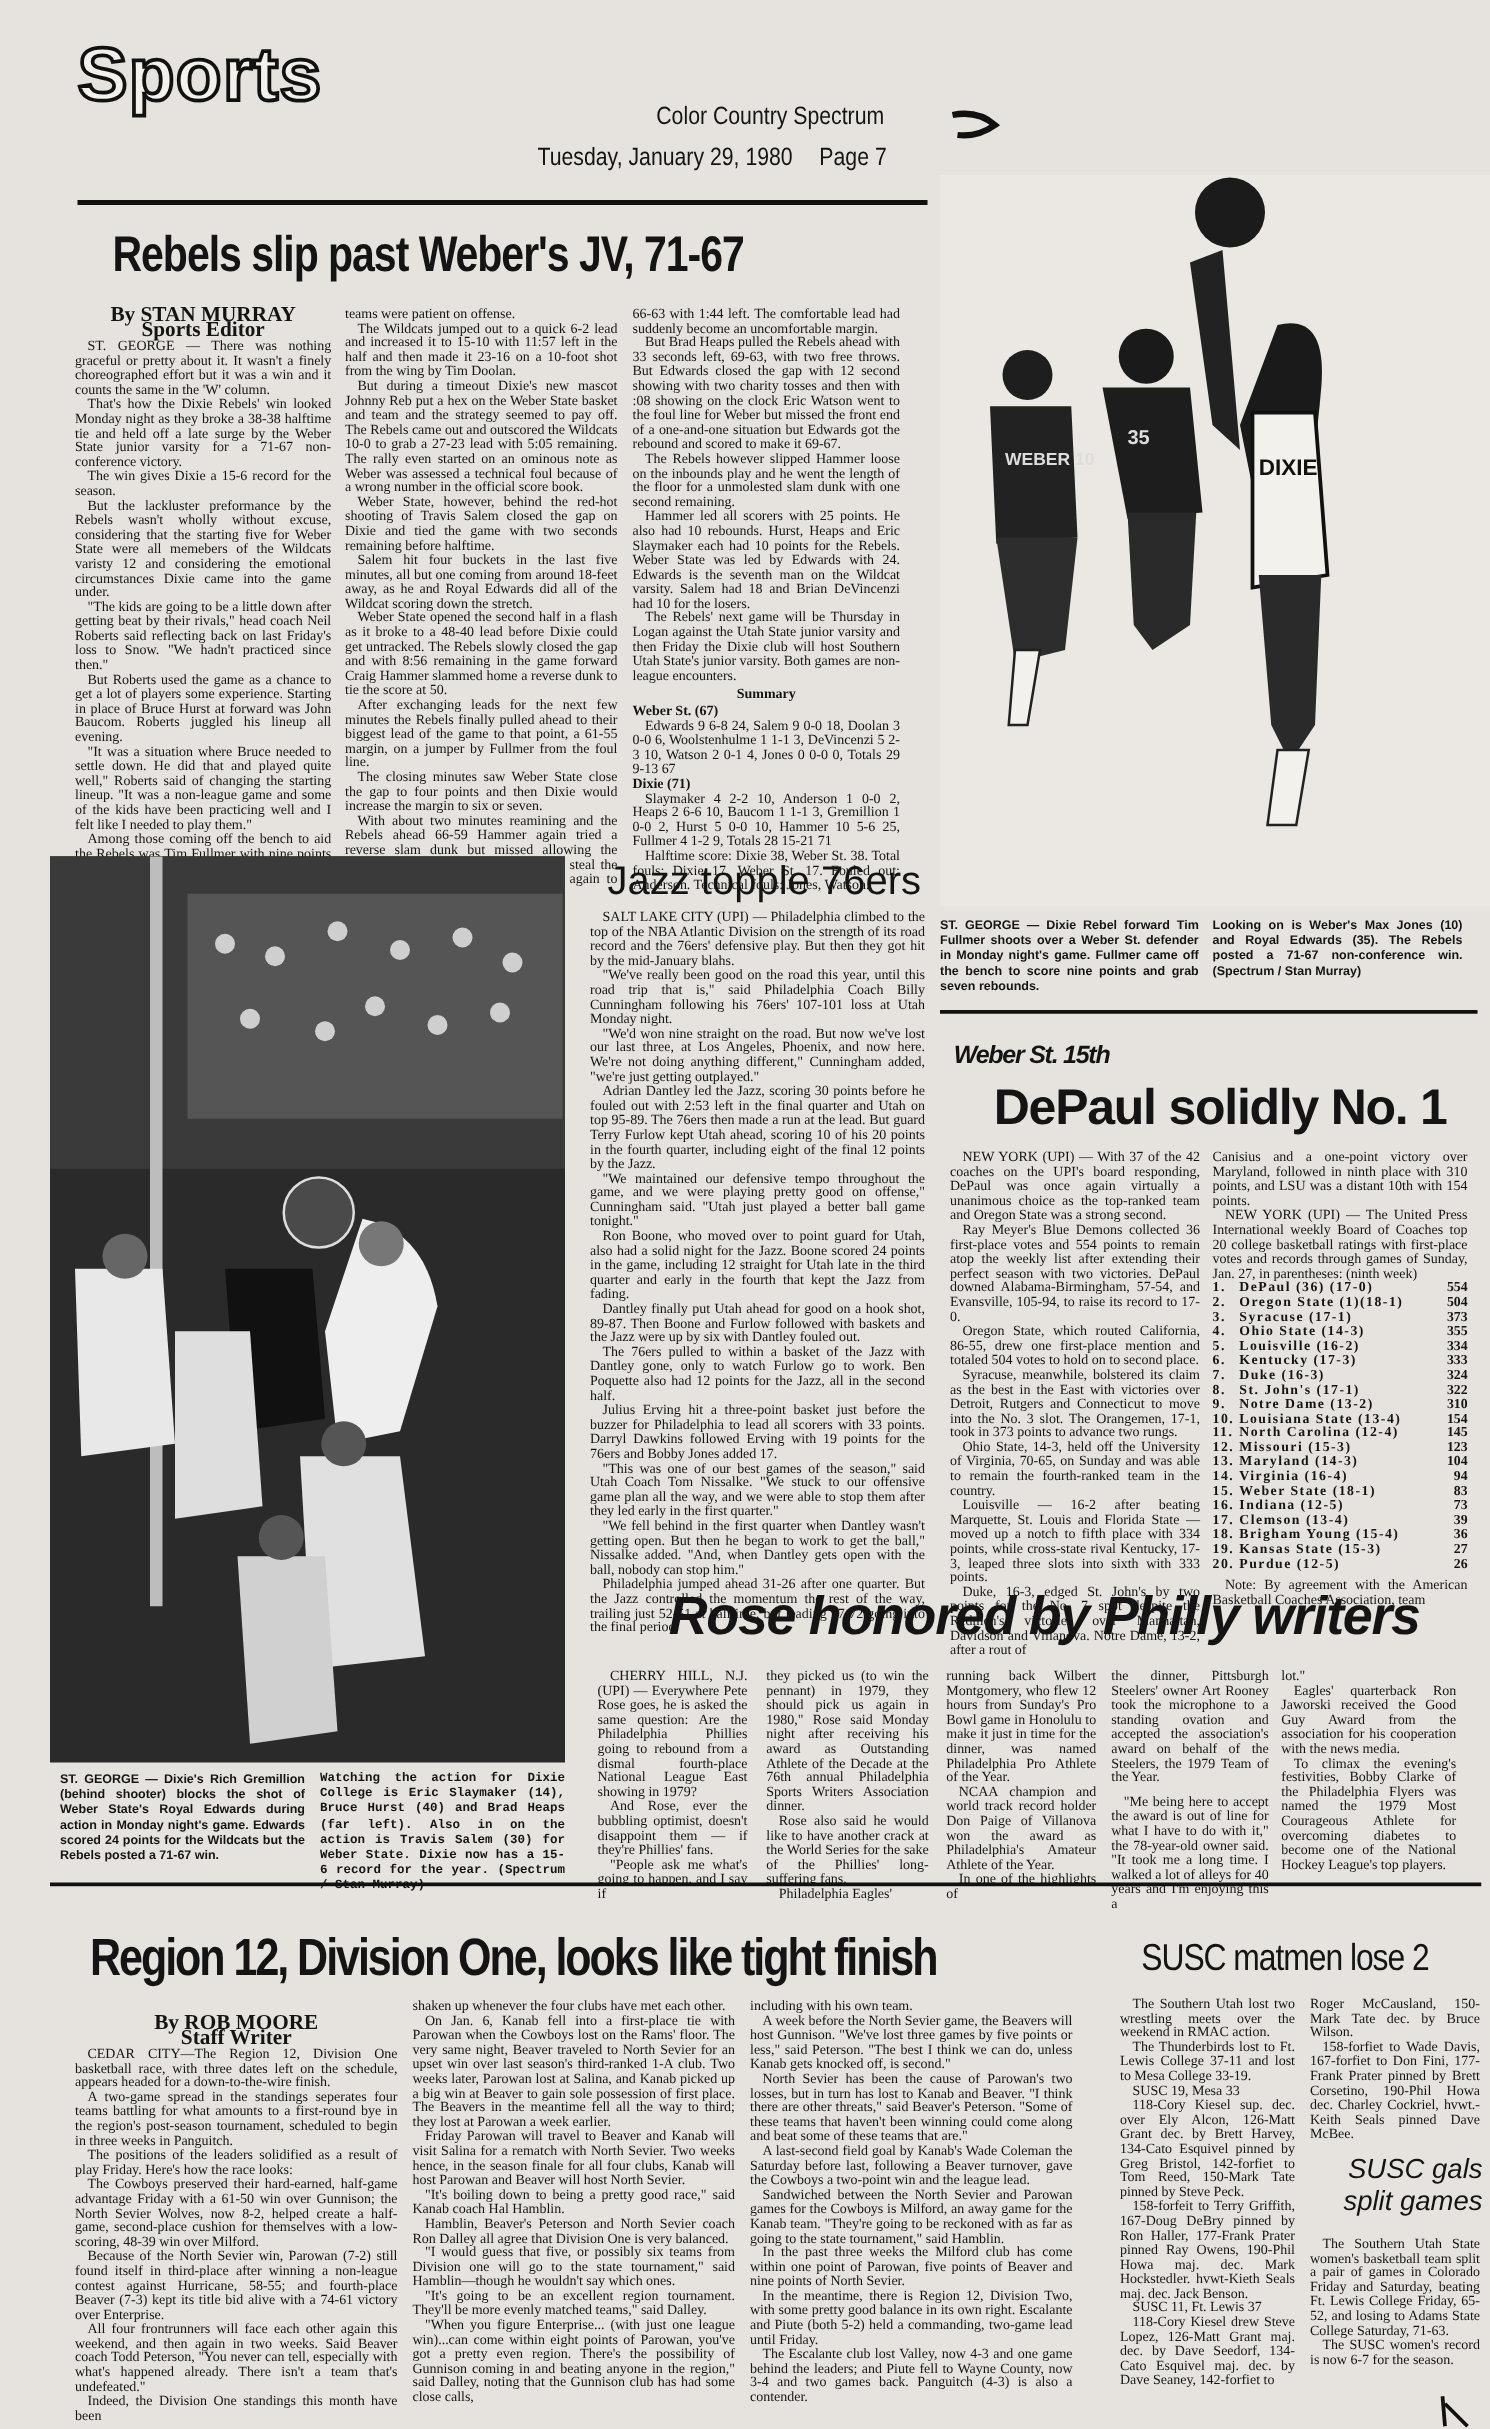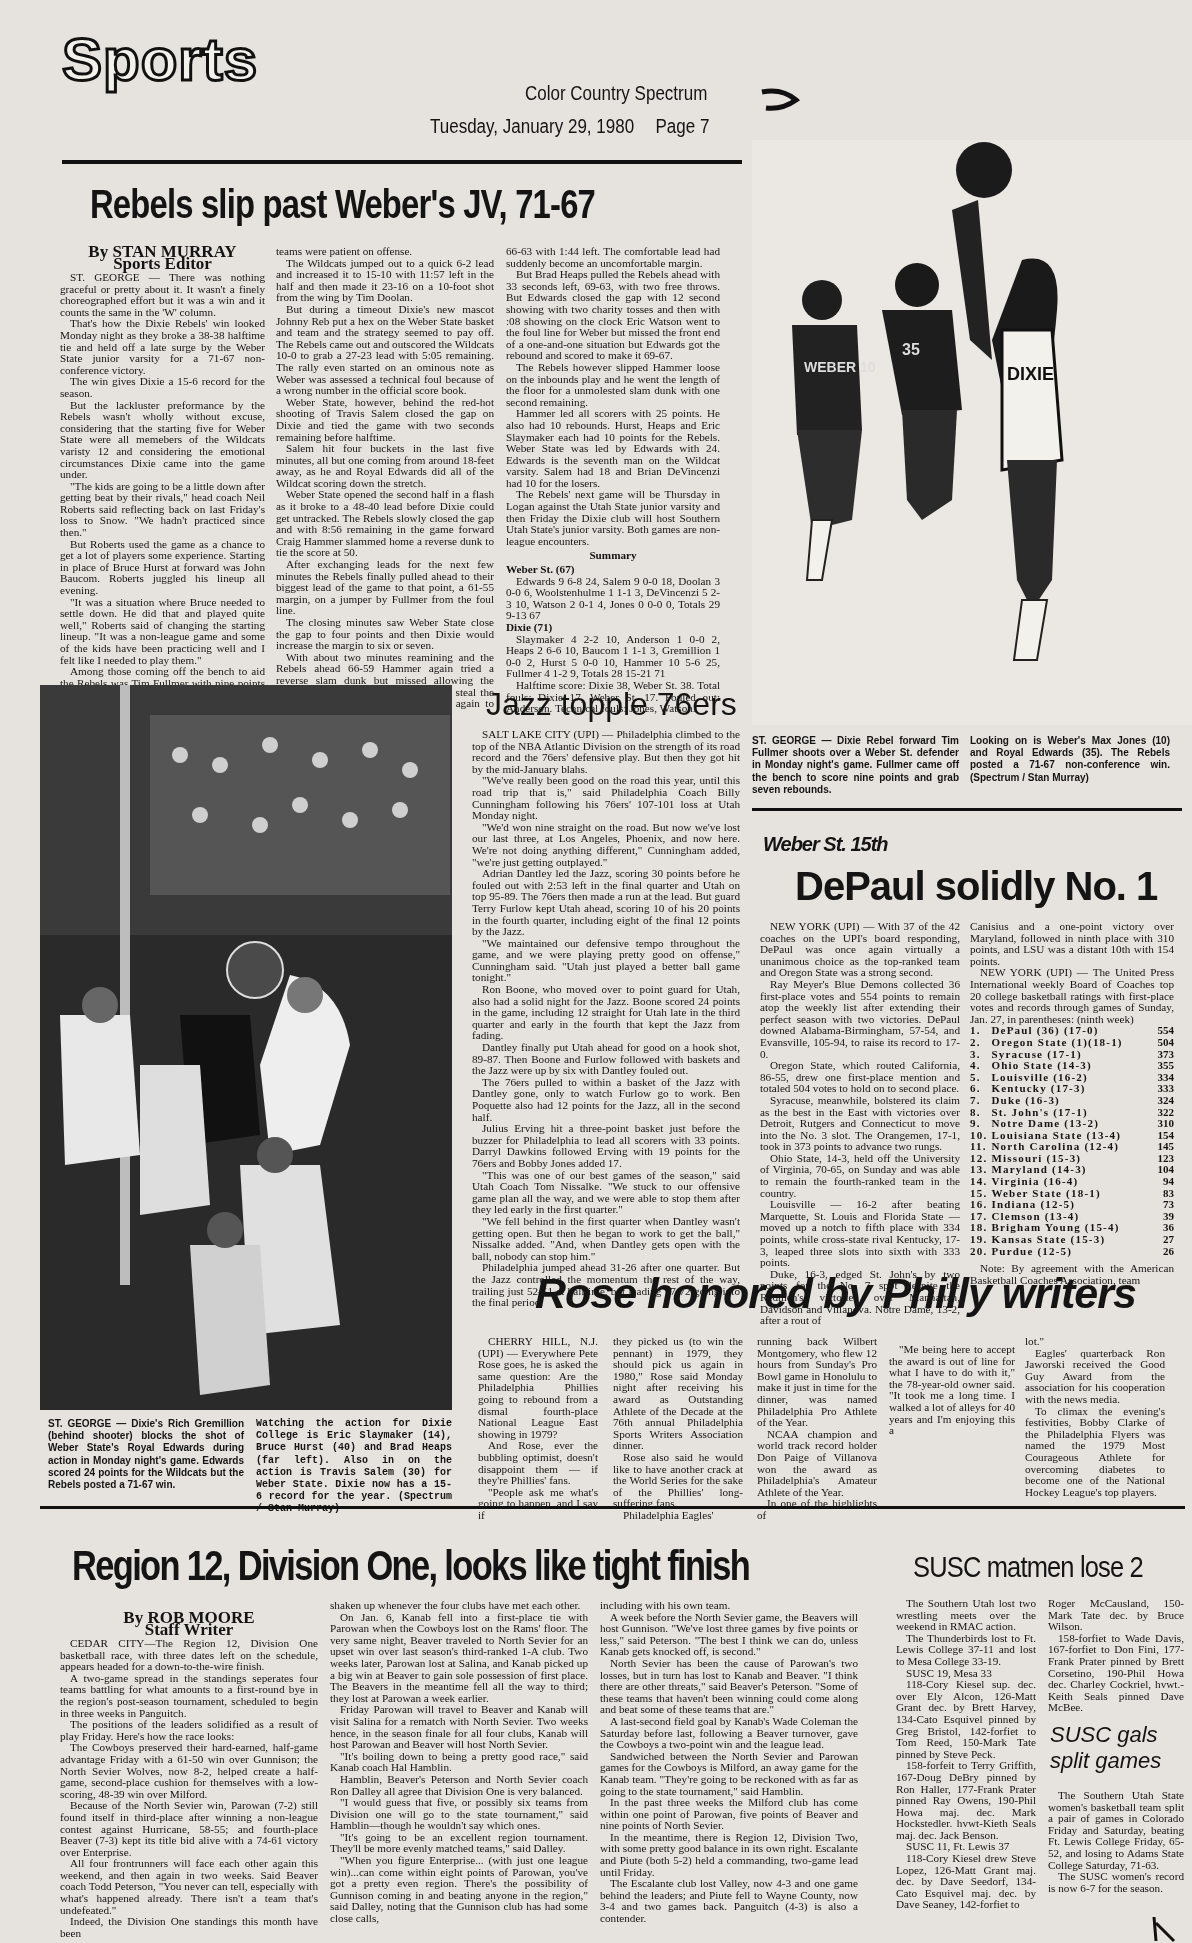--- a/index.html
+++ b/index.html
@@ -295,20 +295,21 @@
   <p style="text-indent:0">they picked us (to win the pennant) in 1979, they should pick us again in 1980," Rose said Monday night after receiving his award as Outstanding Athlete of the Decade at the 76th annual Philadelphia Sports Writers Association dinner.</p>
   <p>Rose also said he would like to have another crack at the World Series for the sake of the Phillies' long-suffering fans.</p>
   <p>Philadelphia Eagles'</p>
 </div>
 <div class="col" style="left:757px;top:1336px;width:120px;">
   <p style="text-indent:0">running back Wilbert Montgomery, who flew 12 hours from Sunday's Pro Bowl game in Honolulu to make it just in time for the dinner, was named Philadelphia Pro Athlete of the Year.</p>
   <p>NCAA champion and world track record holder Don Paige of Villanova won the award as Philadelphia's Amateur Athlete of the Year.</p>
   <p>In one of the highlights of</p>
 </div>
 <div class="col" style="left:889px;top:1336px;width:126px;">
+  <p style="text-indent:0">the dinner, Pittsburgh Steelers' owner Art Rooney took the microphone to a standing ovation and accepted the association's award on behalf of the Steelers, the 1979 Team of the Year.</p>
   <p style="margin-top:8px">"Me being here to accept the award is out of line for what I have to do with it," the 78-year-old owner said. "It took me a long time. I walked a lot of alleys for 40 years and I'm enjoying this a</p>
 </div>
 <div class="col" style="left:1025px;top:1336px;width:140px;">
   <p style="text-indent:0">lot."</p>
   <p>Eagles' quarterback Ron Jaworski received the Good Guy Award from the association for his cooperation with the news media.</p>
   <p>To climax the evening's festivities, Bobby Clarke of the Philadelphia Flyers was named the 1979 Most Courageous Athlete for overcoming diabetes to become one of the National Hockey League's top players.</p>
 </div>
 
 <div class="hl cond" style="left:72px;top:1545px;font-size:42px;letter-spacing:-2px;">Region 12, Division One, looks like tight finish</div>
 
@@ -352,21 +353,21 @@
   <p>118-Cory Kiesel sup. dec. over Ely Alcon, 126-Matt Grant dec. by Brett Harvey, 134-Cato Esquivel pinned by Greg Bristol, 142-forfiet to Tom Reed, 150-Mark Tate pinned by Steve Peck.</p>
   <p>158-forfeit to Terry Griffith, 167-Doug DeBry pinned by Ron Haller, 177-Frank Prater pinned Ray Owens, 190-Phil Howa maj. dec. Mark Hockstedler. hvwt-Kieth Seals maj. dec. Jack Benson.</p>
   <p>SUSC 11, Ft. Lewis 37</p>
   <p>118-Cory Kiesel drew Steve Lopez, 126-Matt Grant maj. dec. by Dave Seedorf, 134-Cato Esquivel maj. dec. by Dave Seaney, 142-forfiet to</p>
 </div>
 <div class="col" style="left:1048px;top:1598px;width:136px;">
   <p style="text-indent:0">Roger McCausland, 150-Mark Tate dec. by Bruce Wilson.</p>
   <p>158-forfiet to Wade Davis, 167-forfiet to Don Fini, 177-Frank Prater pinned by Brett Corsetino, 190-Phil Howa dec. Charley Cockriel, hvwt.-Keith Seals pinned Dave McBee.</p>
 </div>
 
-<div class="abs" style="left:1050px;top:1722px;width:136px;text-align:left;font-family:'Liberation Sans',sans-serif;font-style:italic;font-size:22px;line-height:26px;">
+<div class="abs" style="left:1050px;top:1722px;width:136px;text-align:right;font-family:'Liberation Sans',sans-serif;font-style:italic;font-size:22px;line-height:26px;">
   <div>SUSC gals</div>
   <div>split games</div>
 </div>
 <div class="col" style="left:1048px;top:1790px;width:136px;">
   <p>The Southern Utah State women's basketball team split a pair of games in Colorado Friday and Saturday, beating Ft. Lewis College Friday, 65-52, and losing to Adams State College Saturday, 71-63.</p>
   <p>The SUSC women's record is now 6-7 for the season.</p>
 </div>
 
 <svg class="abs" style="left:1150px;top:1915px" width="30" height="28">
     <path d="M4 2 L6 26 M6 8 L24 26" stroke="#111" stroke-width="3" fill="none"></path>

